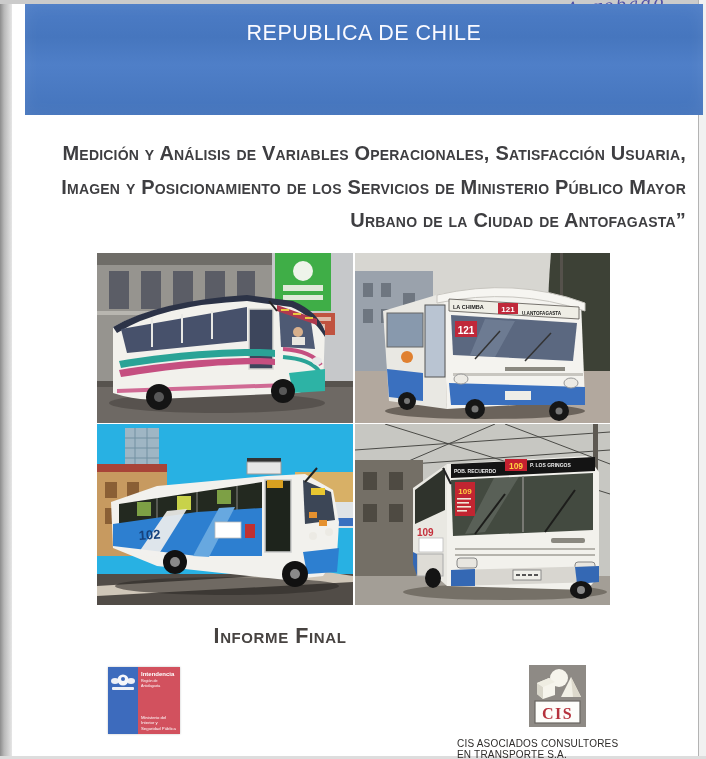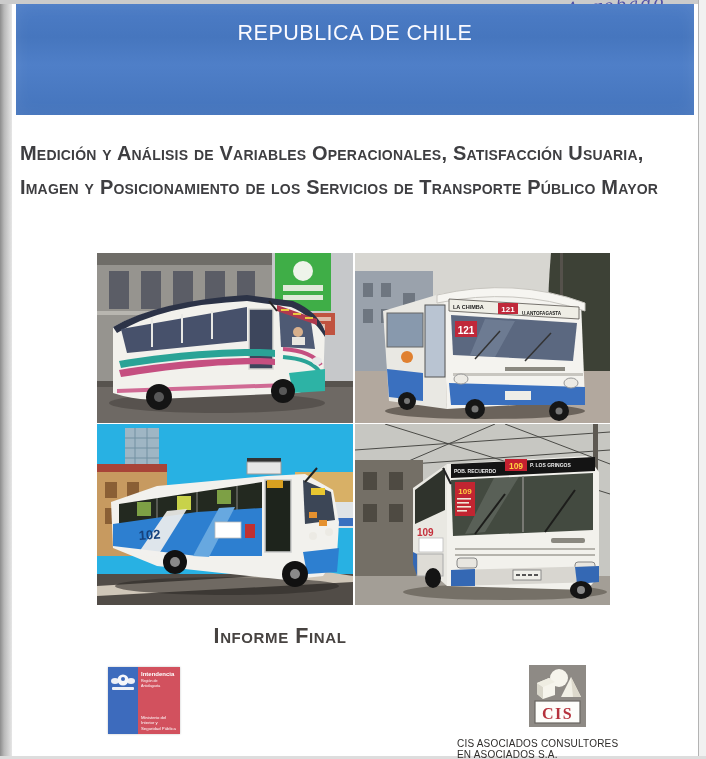--- a/index.html
+++ b/index.html
@@ -10,38 +10,38 @@
   
   .edge-left{position:absolute;left:0;top:0;width:12px;height:759px;
     background:linear-gradient(90deg,#8d8d8d 0%,#b9b9b9 35%,#e6e6e6 100%);}
   .edge-top{position:absolute;left:0;top:0;width:706px;height:4px;background:#cbcbcb;}
   .edge-right{position:absolute;right:0;top:0;width:7px;height:759px;
     background:#f1f1f1;border-left:1px solid #b3b3b3;}
   .edge-bottom{position:absolute;left:0;bottom:0;width:706px;height:3px;background:#dddddd;}
 
   
   .banner{
-    position:absolute;left:16px;top:4px;width:678px;height:111px;
+    position:absolute;left:25px;top:4px;width:678px;height:111px;
     background:linear-gradient(180deg,#4c7cc6 0%,#4676be 30%,#4f7fc8 55%,#4474bc 100%);
     box-shadow:inset 0 0 18px rgba(255,255,255,.08);
   }
   .banner-text{padding-top:15px;text-align:center;color:#fafaff;
     font-size:21.5px;line-height:28px;letter-spacing:.5px;}
 
   
   .handnote{
     position:absolute;left:566px;top:-5px;
     font-family:"DejaVu Serif",serif;font-style:italic;
     font-size:17px;color:#3d3da0;letter-spacing:2px;
     transform:rotate(-4deg);opacity:.85;
   }
 
   
   .doc-title{
-    position:absolute;left:20px;top:137px;width:666px;text-align:left;
+    position:absolute;left:20px;top:137px;width:666px;text-align:right;
     font-variant:small-caps;font-weight:600;color:#3e3e41;
     font-size:20px;line-height:33.5px;letter-spacing:.2px;
   }
 
   
   .photo-grid{
     position:absolute;left:97px;top:253px;width:513px;height:276px;
     display:grid;grid-template-columns:256px 255px;grid-template-rows:170px 181px;
     gap:1px 2px;background:#ffffff;
   }
@@ -84,21 +84,22 @@
 <div class="handnote">Aprobado</div>
 
 <div class="banner">
   <div class="banner-text">
     <div>REPUBLICA DE CHILE</div>
   </div>
 </div>
 
 <div class="doc-title">
   <div>Medición y Análisis de Variables Operacionales, Satisfacción Usuaria,</div>
-  <div>Imagen y Posicionamiento de los Servicios de Transporte Público Mayor</div>
+  <div>Imagen y Posicionamiento de los Servicios de Ministerio Público Mayor</div>
+  <div>Urbano de la Ciudad de Antofagasta”</div>
 </div>
 
 <div class="photo-grid">
 
   <svg viewBox="0 0 256 170">
     <rect x="0" y="0" width="256" height="170" fill="#aeaeac"></rect>
     <rect x="0" y="0" width="175" height="130" fill="#96948f"></rect>
     <rect x="0" y="0" width="175" height="12" fill="#6f6d68"></rect>
     <g fill="#5b5d66">
       <rect x="12" y="18" width="20" height="38"></rect>
@@ -366,14 +367,14 @@
       <polygon points="42,12 52,32 32,32" fill="#f2f0e6"></polygon>
       <polygon points="42,12 52,32 44,32" fill="#ddd9cc"></polygon>
     </g>
     <rect x="6" y="36" width="45" height="22" fill="#fdfdfa" stroke="#6a6762" stroke-width="1.2"></rect>
     <text x="28.5" y="53.5" text-anchor="middle" font-family="Liberation Serif, serif" font-weight="bold" font-size="16" letter-spacing="1.5" fill="#b5323c">CIS</text>
   </svg>
 </div>
 
 <div class="cis-caption">
   <div>CIS ASOCIADOS CONSULTORES</div>
-  <div>EN ASOCIADOS S.A.</div>
+  <div>EN TRANSPORTE S.A.</div>
 </div>
 
 </body></html>

